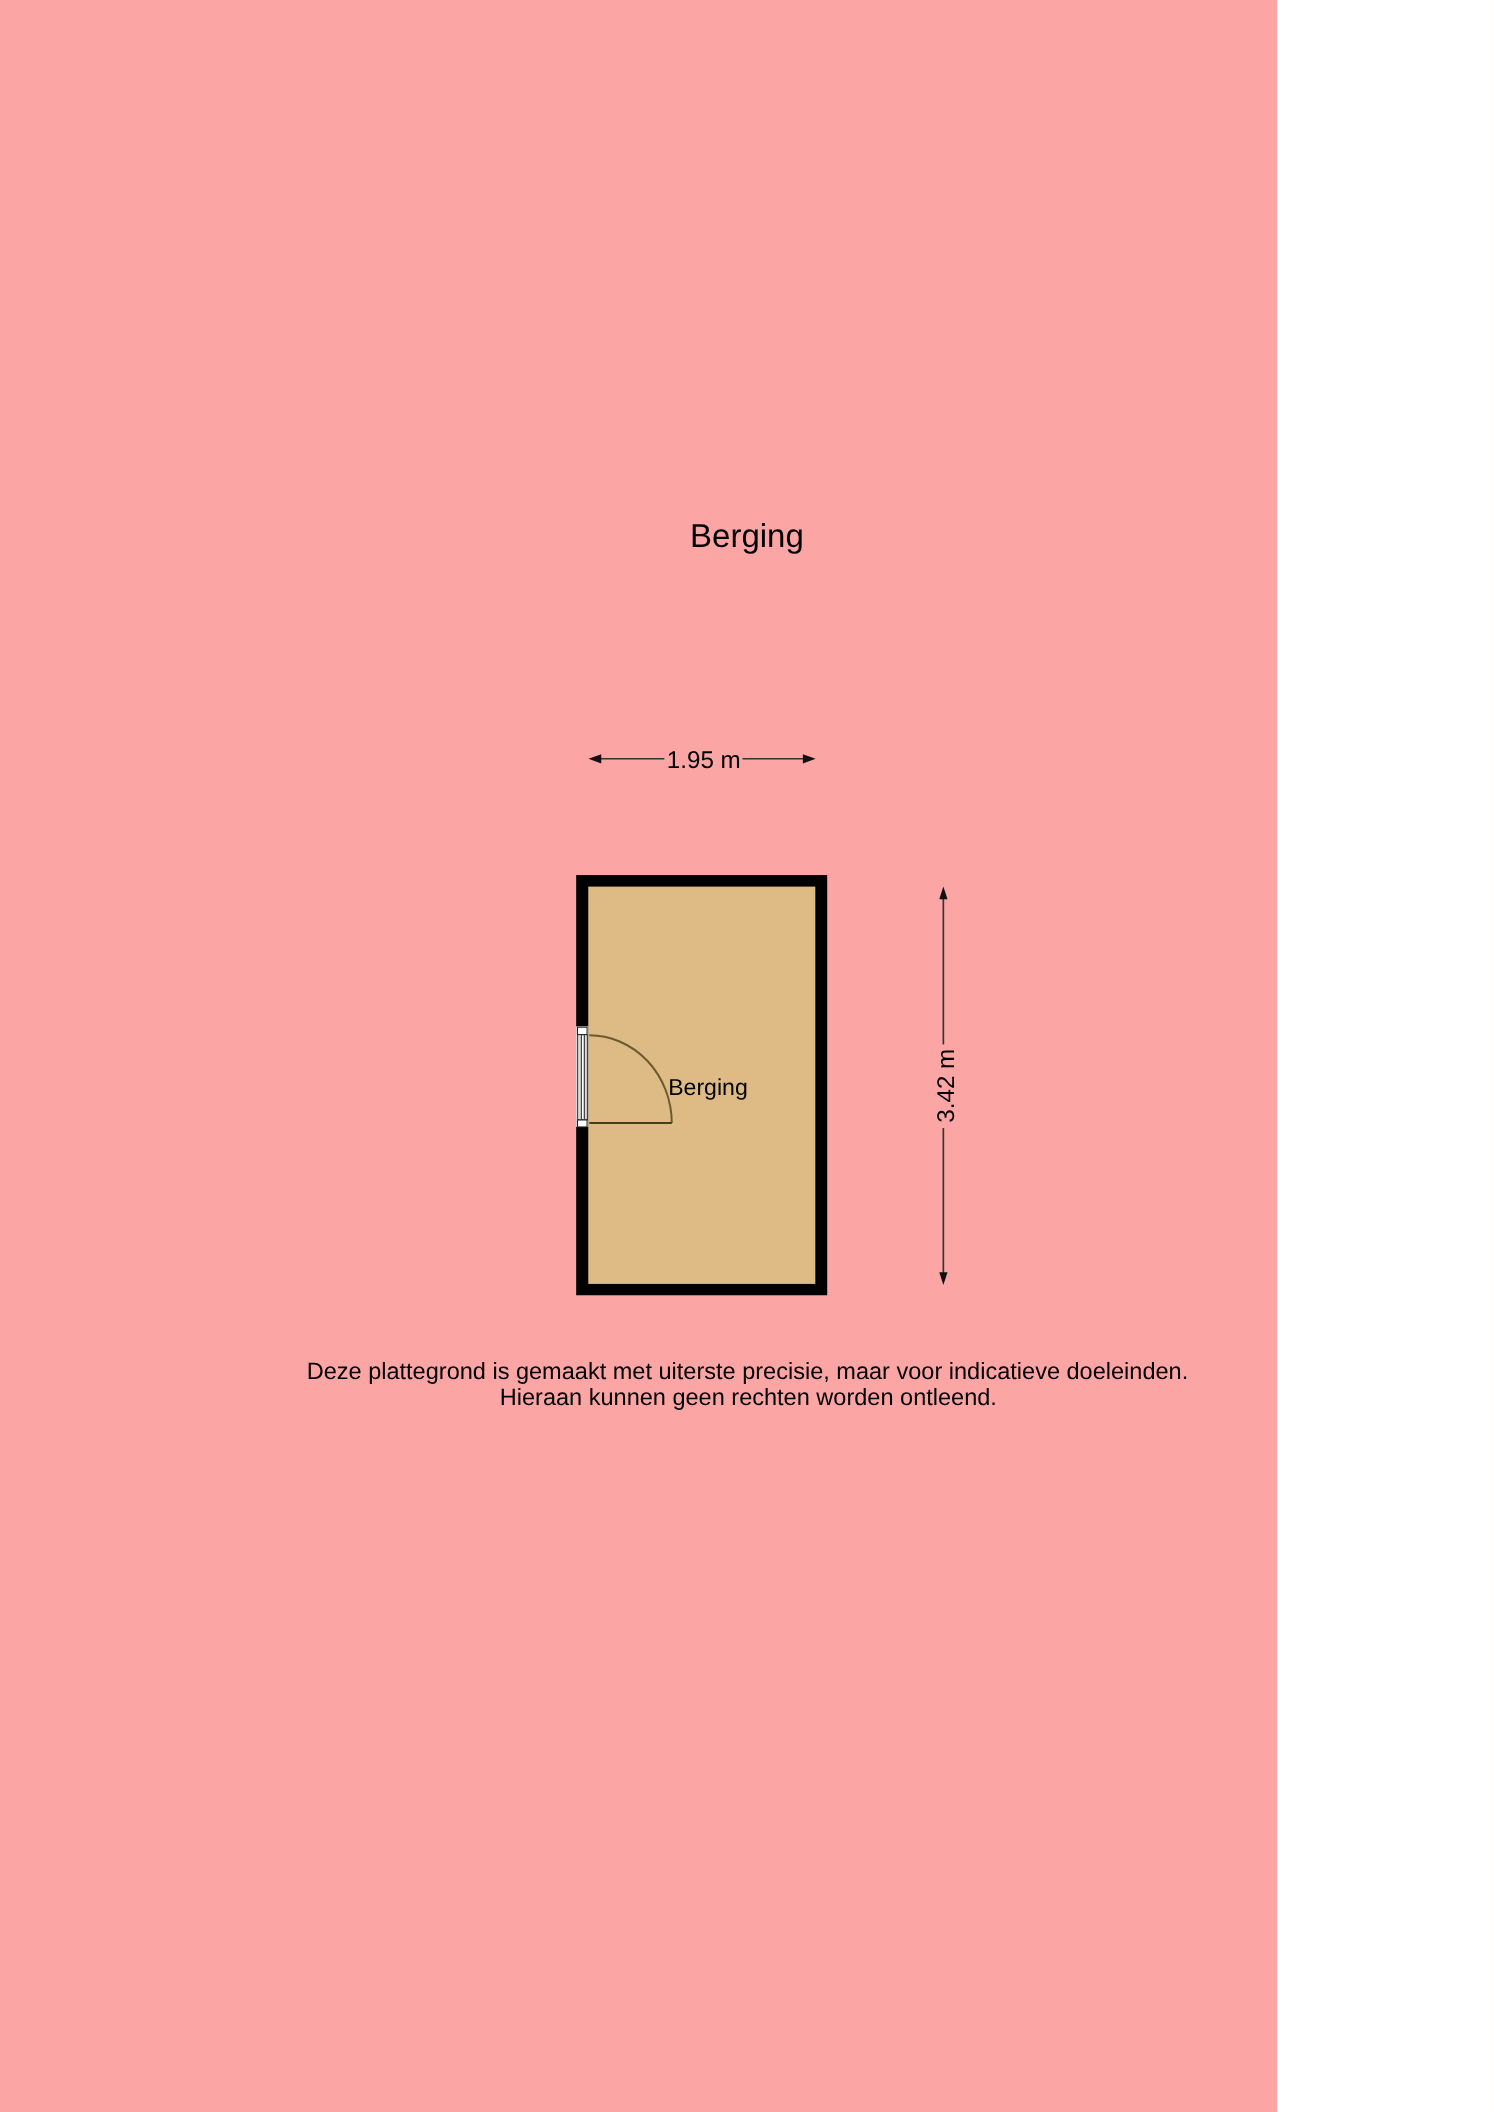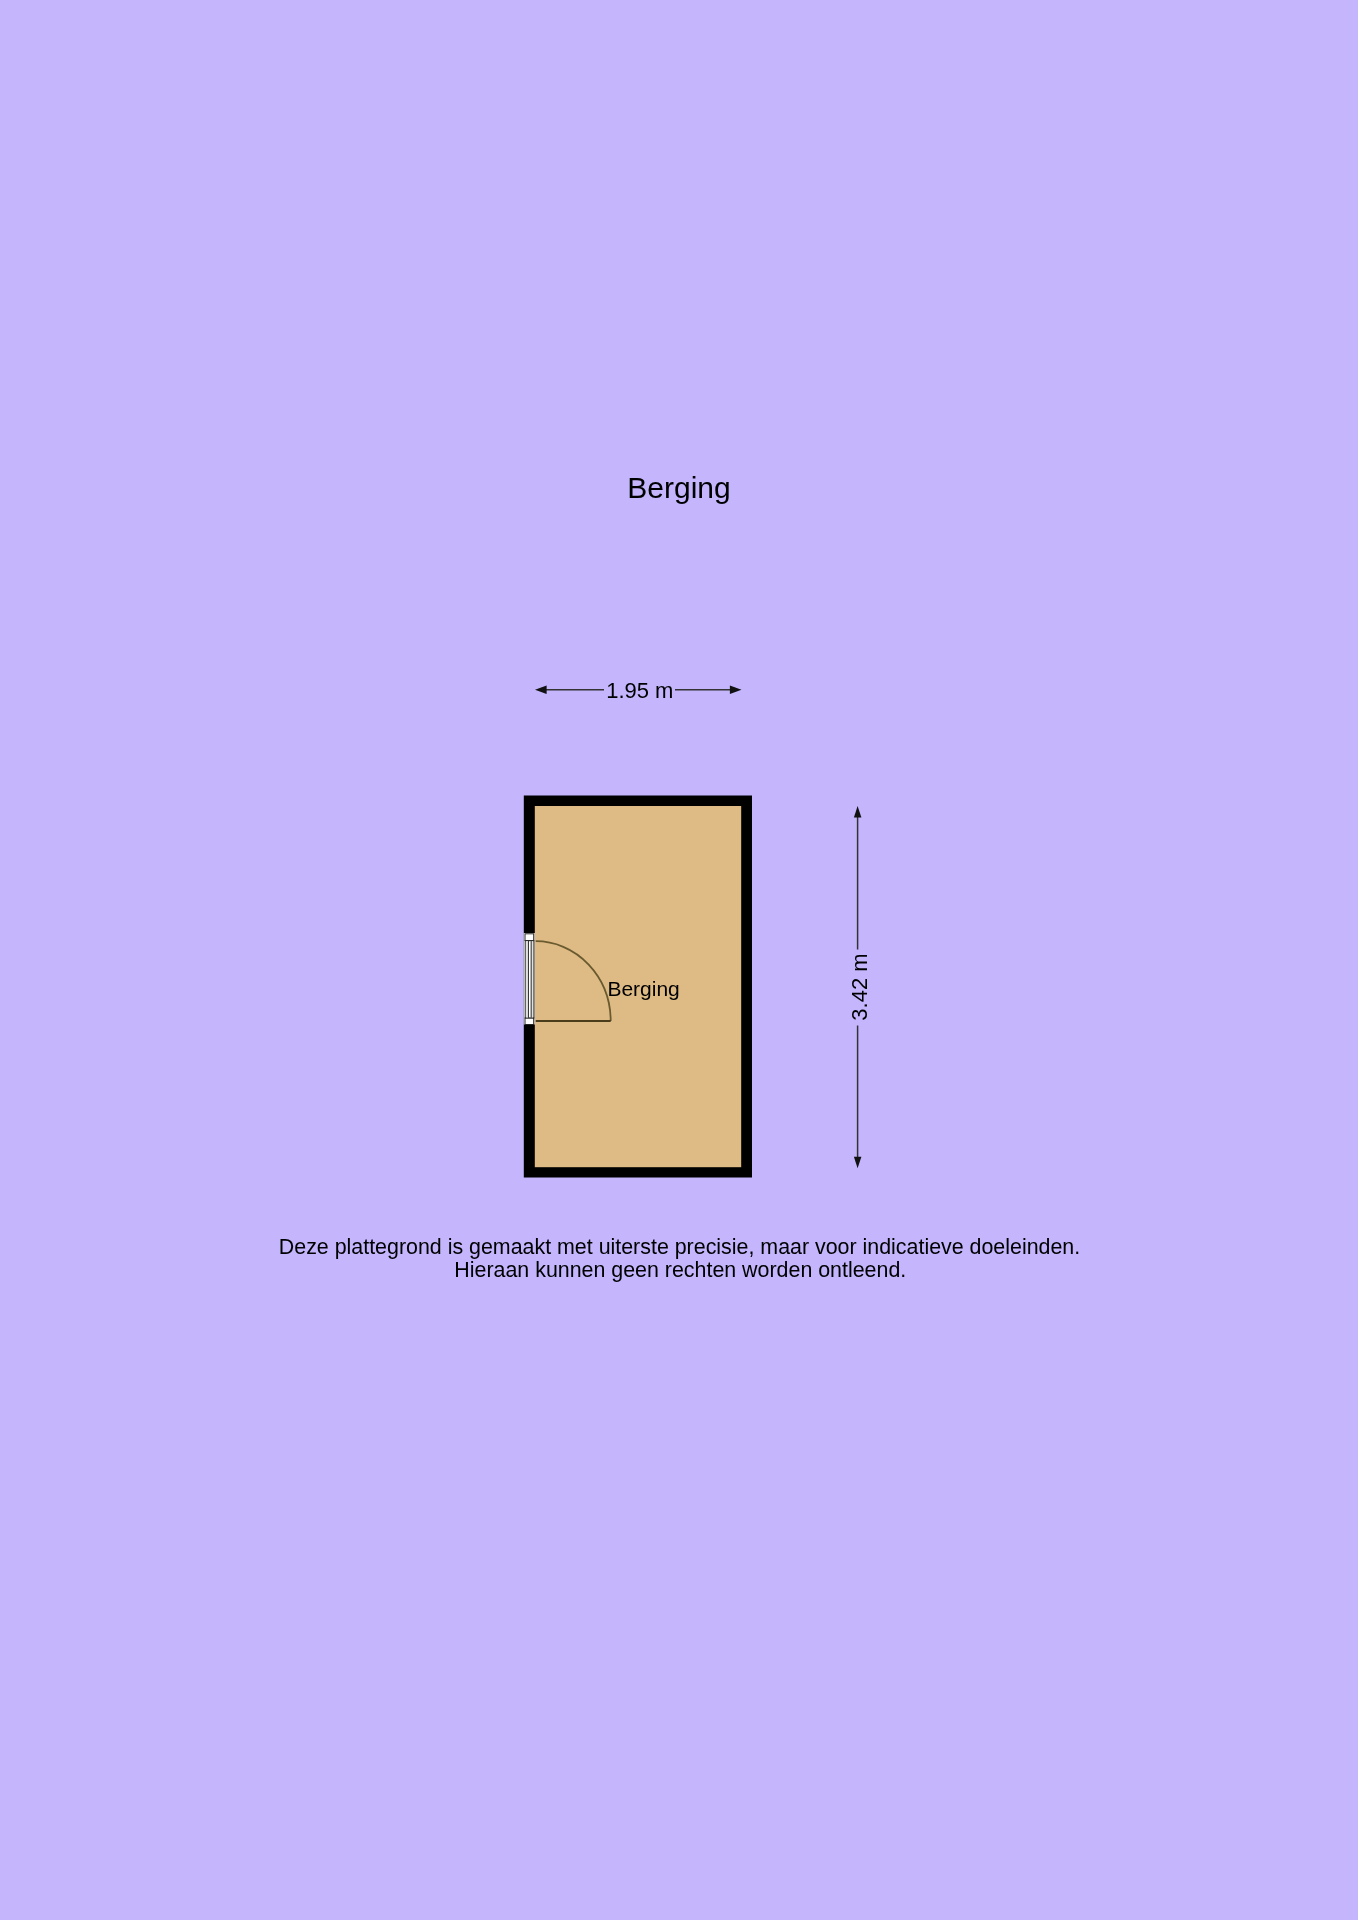--- a/index.html
+++ b/index.html
@@ -1,16 +1,16 @@
 <!DOCTYPE html>
 <html><head>
 <meta charset="utf-8">
 <style>
   html,body{margin:0;padding:0;background:#ffffff;}
-  #page{position:relative;width:1358px;height:1920px;background:#c4b5fd;overflow:hidden;}
+  #page{position:relative;width:1161px;height:1920px;background:#fca5a5;overflow:hidden;}
   svg{display:block;}
 </style>
 </head>
 <body>
 <div id="page">
 <svg width="1358" height="1920" viewBox="0 0 1358 1920" font-family="Liberation Sans, sans-serif" fill="#000000">
 
   <text x="679" y="497.5" font-size="30" text-anchor="middle">Berging</text>
 
   <g stroke="#333333" stroke-width="1.5" fill="#111111">

